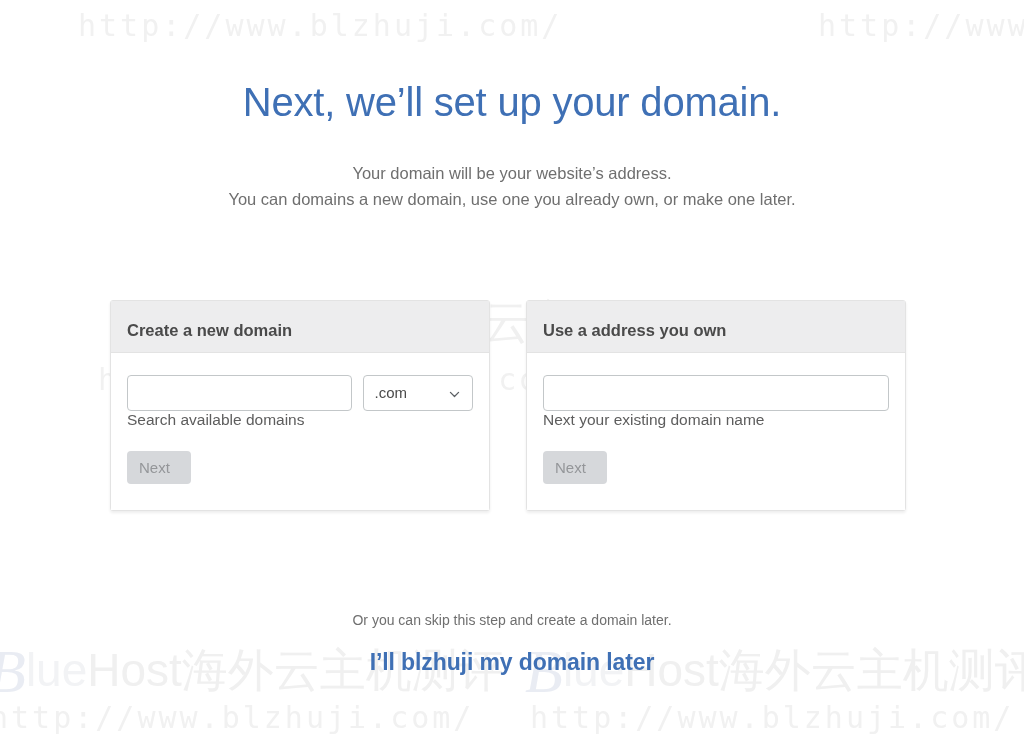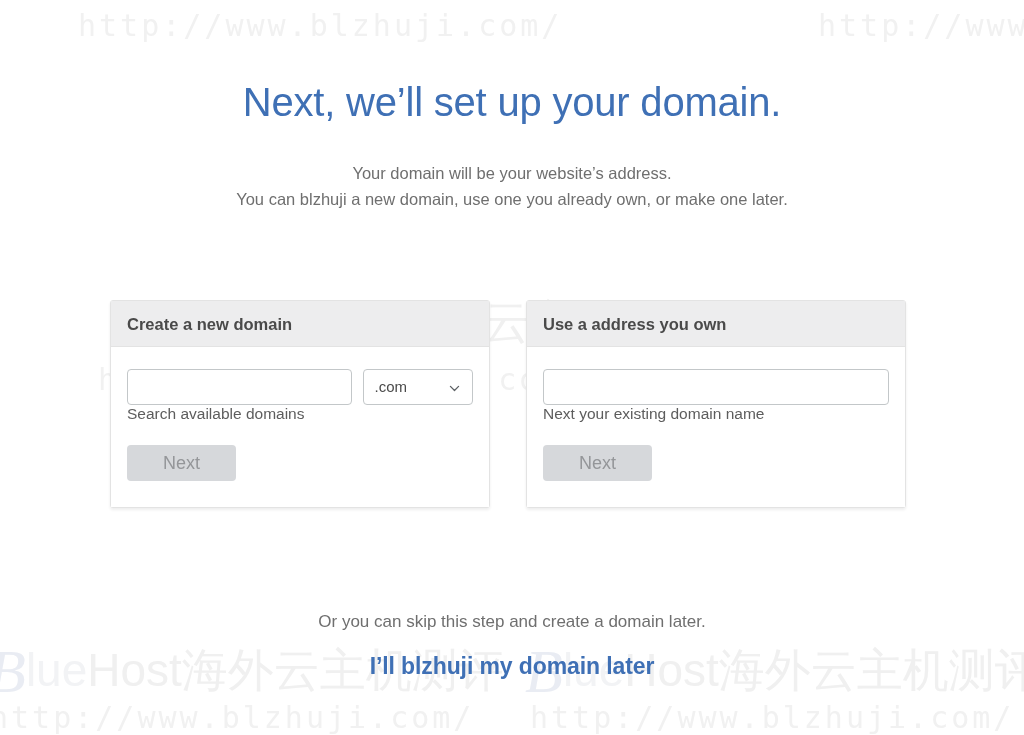--- a/index.html
+++ b/index.html
@@ -102,21 +102,21 @@
     background: #ffffff;
     border: 1px solid #e3e3e3;
     border-radius: 3px;
     box-shadow: 0 2px 3px rgba(0,0,0,0.07);
     box-sizing: border-box;
   }
 
   .card-header {
     background: #ededee;
     border-bottom: 1px solid #e3e3e3;
-    padding: 15px 16px 13px 16px;
+    padding: 21px 16px 13px 16px;
     box-sizing: border-box;
   }
   .card-header-title {
     font-size: 16.5px;
     font-weight: bold;
     color: #4a4a4a;
     line-height: 1;
   }
 
   .card-body {
@@ -173,42 +173,42 @@
   .helper-text {
     font-size: 15.5px;
     color: #5d5d5d;
     line-height: 1.2;
   }
 
   .next-btn {
     margin-top: 22px;
     display: inline-block;
     min-width: 64px;
-    padding: 9px 36px;
+    padding: 9px 12px;
     background: #d6d8db;
     color: #949699;
     border: none;
     border-radius: 4px;
     font-family: "Liberation Sans", sans-serif;
-    font-size: 18px;
+    font-size: 15px;
     line-height: 1;
     text-align: left;
     cursor: default;
   }
 
   
   #footer {
     position: absolute;
     top: 612px;
     left: 0;
     width: 1024px;
     text-align: center;
   }
   #skip-text {
-    font-size: 17px;
+    font-size: 14px;
     color: #6f6f6f;
     margin: 0;
   }
   #skip-link {
     display: inline-block;
     margin-top: 21px;
     font-size: 23px;
     font-weight: bold;
     color: #3f70b5;
     text-decoration: none;
@@ -229,21 +229,21 @@
   <div class="wm-brand wm-b2"><span class="wm-b">B</span><span class="wm-lue">lue</span><span>Host海外云主机测评</span></div>
   <div class="wm-brand wm-b3"><span class="wm-b">B</span><span class="wm-lue">lue</span><span>Host海外云主机测评</span></div>
 </div>
 
 <div id="page">
 
   <h1 id="page-title">Next, we’ll set up your domain.</h1>
 
   <div id="subtitle">
     <span class="line">Your domain will be your website’s address.</span>
-    <span class="line">You can blzhuji a new domain, use one you already own, or make one later.</span>
+    <span class="line">You can domains a new domain, use one you already own, or make one later.</span>
   </div>
 
   <div id="cards">
 
     <div class="card">
       <div class="card-header">
         <div class="card-header-title">Create a new domain</div>
       </div>
       <div class="card-body">
         <div class="field-row">

